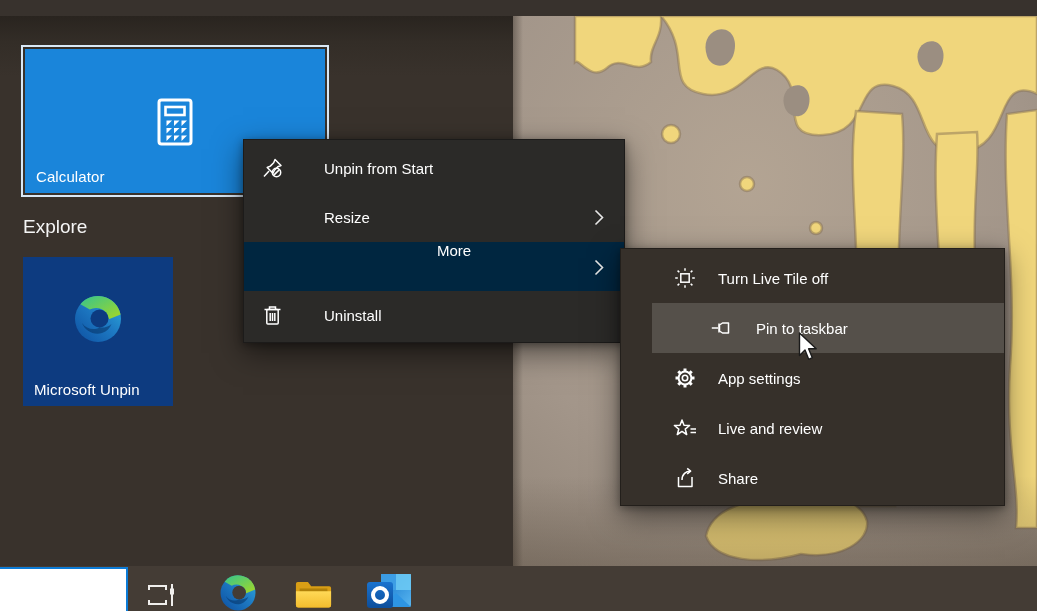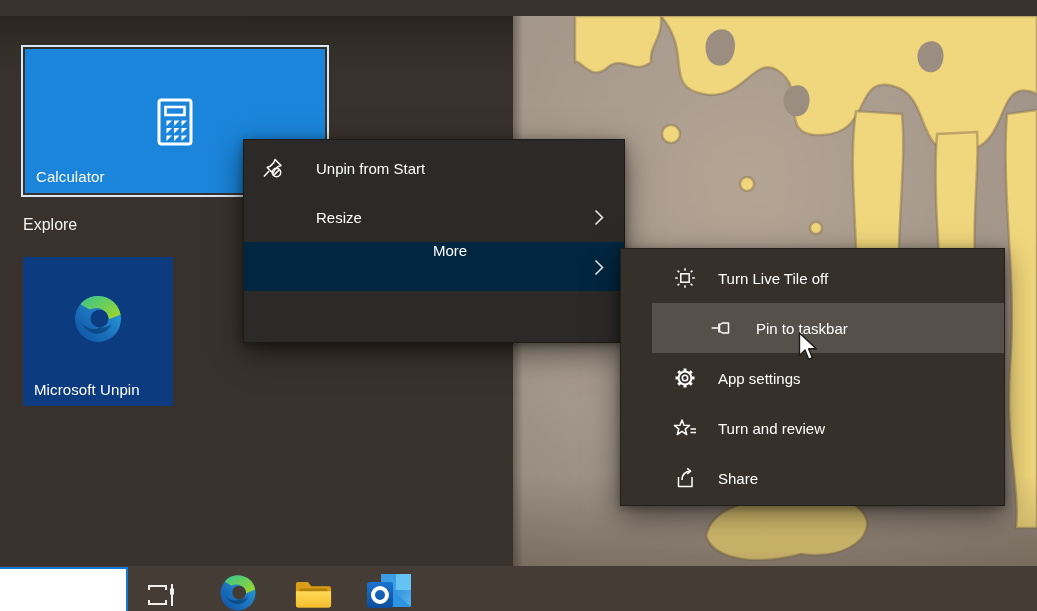--- a/index.html
+++ b/index.html
@@ -30,21 +30,21 @@
   .tile-edge{
     left:23px;top:241px;width:150px;height:149px;background:#0d3b80;
   }
   .tile-label{
     position:absolute;left:11px;bottom:8px;color:#ffffff;font-size:15px;letter-spacing:.1px;
   }
   .tile-icon{position:absolute;}
   .calc-icon{left:50%;top:49px;transform:translateX(-50%);}
   .edge-logo{left:50%;top:37px;transform:translateX(-50%);}
   .explore-label{
-    position:absolute;left:23px;top:200px;color:#f5f5f5;font-size:16px;
+    position:absolute;left:23px;top:200px;color:#f5f5f5;font-size:19px;
   }
 
   
   .menu{
     position:absolute;box-sizing:border-box;padding:4px 0;
     box-shadow:0 10px 28px rgba(0,0,0,.5), 0 2px 8px rgba(0,0,0,.35);
     border:1px solid rgba(0,0,0,.35);
   }
   .context-menu{
     left:243px;top:123px;width:382px;height:204px;background:#2b2a28;z-index:5;
@@ -57,21 +57,21 @@
     cursor:default;
   }
   .sub-menu .menu-item{height:50px;margin-left:31px;}
   .menu-item.highlight{background:#002640;flex-direction:column;}
   .menu-item.hovered{background:#55504a;padding-left:38px;}
   .mi-icon{
     width:24px;margin-left:16px;display:flex;align-items:center;justify-content:center;
     flex:0 0 auto;
   }
   .sub-menu .mi-icon{margin-left:21px;}
-  .mi-label{margin-left:32px;white-space:nowrap;}
+  .mi-label{margin-left:40px;white-space:nowrap;}
   .sub-menu .mi-label{margin-left:21px;}
   .mi-chevron{margin-left:auto;margin-right:20px;display:flex;align-items:center;}
 
   
   .taskbar{
     position:absolute;left:0;top:550px;width:1037px;height:61px;background:#443c35;z-index:7;
   }
   .search-box{
     position:absolute;left:-4px;top:1px;width:128px;height:52px;
     background:#ffffff;border:2px solid #0c7bd6;
@@ -206,20 +206,33 @@
     </div>
     <div class="menu-item highlight">
       <span class="mi-icon"></span>
       <span class="mi-label">More</span>
       <span class="mi-chevron">
         <svg width="10" height="17" viewBox="0 0 10 17" fill="none" stroke="#e8e8e8" stroke-width="1.6">
             <polyline points="1.5,1.5 8.5,8.5 1.5,15.5"></polyline>
           </svg>
       </span>
     </div>
+    <div class="menu-item">
+      <span class="mi-icon">
+        <svg width="19" height="21" viewBox="0 0 19 21" fill="none" stroke="#fff" stroke-width="1.5">
+          <line x1="1.5" y1="4.5" x2="17.5" y2="4.5"></line>
+          <path d="M6.5,4.5 V2 H12.5 V4.5"></path>
+          <rect x="3.8" y="4.5" width="11.4" height="14.5" rx="1"></rect>
+          <line x1="7.2" y1="8" x2="7.2" y2="16"></line>
+            <line x1="9.5" y1="8" x2="9.5" y2="16"></line>
+            <line x1="11.8" y1="8" x2="11.8" y2="16"></line>
+        </svg>
+      </span>
+      <span class="mi-label">Uninstall</span>
+    </div>
   </div>
 
   <div class="menu sub-menu">
     <div class="menu-item">
       <span class="mi-icon">
         <svg width="22" height="22" viewBox="0 0 22 22" fill="none" stroke="#fff" stroke-width="1.5">
           <rect x="6.8" y="6.8" width="8.4" height="8.4"></rect>
           <line x1="11" y1="1.2" x2="11" y2="3.8"></line>
             <line x1="11" y1="18.2" x2="11" y2="20.8"></line>
           <line x1="1.2" y1="11" x2="3.8" y2="11"></line>
@@ -262,21 +275,21 @@
       <span class="mi-label">App settings</span>
     </div>
     <div class="menu-item">
       <span class="mi-icon">
         <svg width="24" height="20" viewBox="0 0 24 20" fill="none" stroke="#fff" stroke-width="1.5" stroke-linejoin="round">
           <polygon points="9,2 11,7.25 16.6,7.5 12.2,11.05 13.7,16.5 9,13.4 4.3,16.5 5.8,11.05 1.4,7.5 7,7.25"></polygon>
           <line x1="17.5" y1="11" x2="23" y2="11"></line>
             <line x1="17.5" y1="14.5" x2="23" y2="14.5"></line>
         </svg>
       </span>
-      <span class="mi-label">Turn and review</span>
+      <span class="mi-label">Live and review</span>
     </div>
     <div class="menu-item">
       <span class="mi-icon">
         <svg width="22" height="22" viewBox="0 0 22 22" fill="none" stroke="#fff" stroke-width="1.5" stroke-linejoin="round">
           <path d="M4.5,10 V19.5 H18 V10"></path>
           <path d="M8,13 C8,7 12,4.2 16.3,4.2"></path>
           <polyline points="13.2,1.4 16.6,4.2 13.2,7"></polyline>
         </svg>
       </span>
       <span class="mi-label">Share</span>

